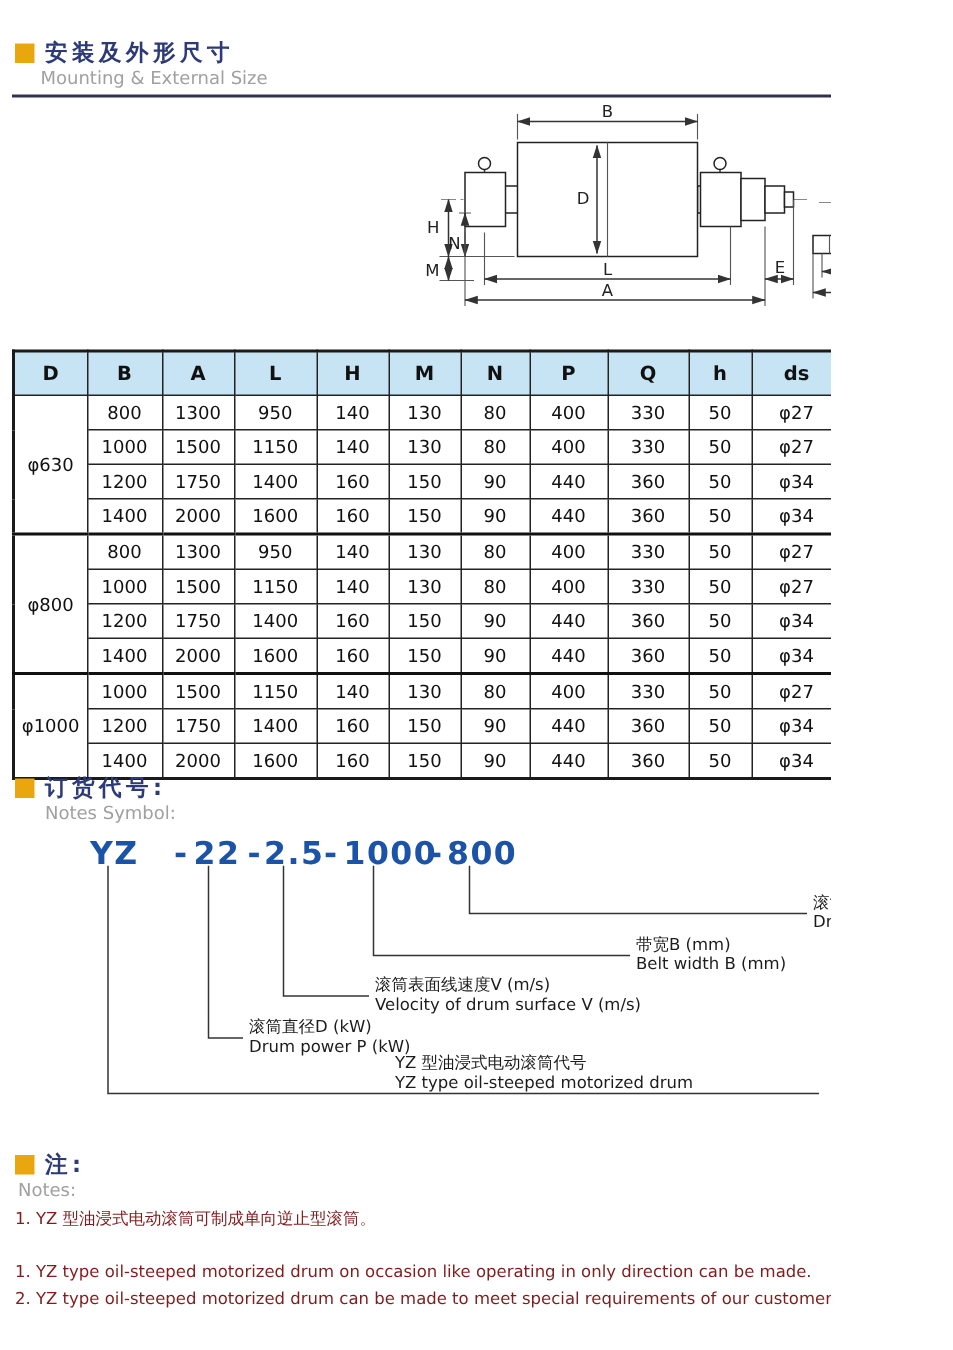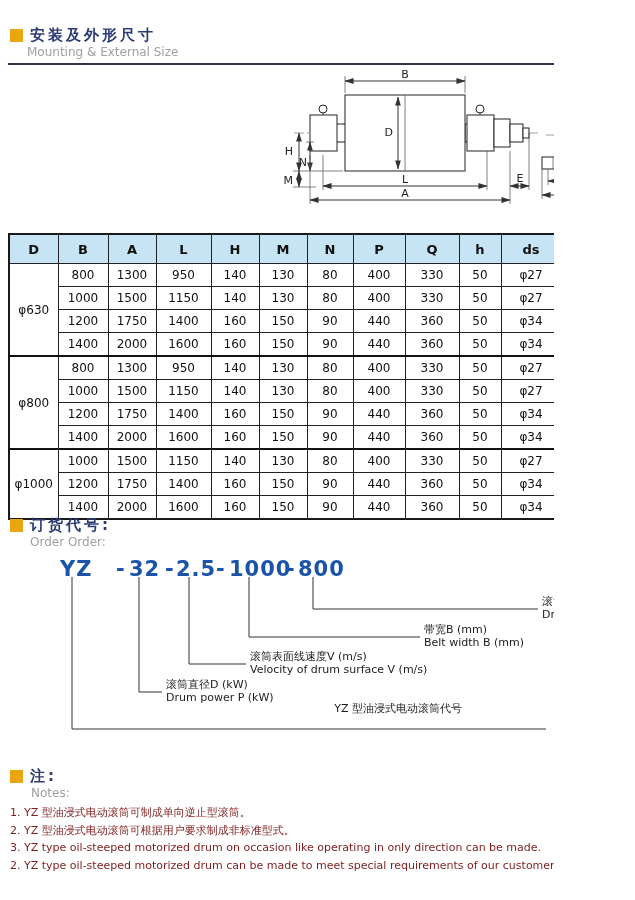--- a/index.html
+++ b/index.html
@@ -289,25 +289,25 @@
           <td>50</td>
           <td>φ34</td>
         </tr>
       </tbody>
   </table>
 
   <div class="sec-head" style="top:505px;left:10px;">
     <span class="bullet"></span>
     <span class="zh-title">订货代号:</span>
   </div>
-  <div class="en-sub" style="top:524px;left:30px;">Order Order:</div>
+  <div class="en-sub" style="top:524px;left:30px;">Notes Symbol:</div>
 
   <span class="code-part" style="left:60px;">YZ</span>
   <span class="code-part" style="left:116px;">-</span>
-  <span class="code-part" style="left:129px;">32</span>
+  <span class="code-part" style="left:129px;">22</span>
   <span class="code-part" style="left:165px;">-</span>
   <span class="code-part" style="left:176px;">2.5</span>
   <span class="code-part" style="left:216px;">-</span>
   <span class="code-part" style="left:229px;">1000</span>
   <span class="code-part" style="left:286px;">-</span>
   <span class="code-part" style="left:298px;">800</span>
 
   <svg class="abs" style="top:566px;left:0;" width="635" height="165" viewBox="0 0 635 165">
     <polyline class="lead" points="313,0 313,32 538,32"></polyline>
     <polyline class="lead" points="249,0 249,60 420,60"></polyline>
@@ -327,27 +327,27 @@
   <div class="callout-label" style="left:250px;top:639px;">
     <div>滚筒表面线速度V (m/s)</div>
     <div>Velocity of drum surface V (m/s)</div>
   </div>
   <div class="callout-label" style="left:166px;top:667px;">
     <div>滚筒直径D (kW)</div>
     <div>Drum power P (kW)</div>
   </div>
   <div class="callout-label" style="right:92px;top:691px;text-align:left;">
     <div>YZ 型油浸式电动滚筒代号</div>
+    <div>YZ  type oil-steeped motorized drum</div>
   </div>
 
   <div class="sec-head" style="top:756px;left:10px;">
     <span class="bullet"></span>
     <span class="zh-title">注:</span>
   </div>
-  <div class="en-sub" style="top:775px;left:31px;">Notes:</div>
+  <div class="en-sub" style="top:775px;left:12px;">Notes:</div>
 
   <div class="note-line" style="top:794px;">1. YZ 型油浸式电动滚筒可制成单向逆止型滚筒。</div>
-  <div class="note-line" style="top:812px;">2. YZ 型油浸式电动滚筒可根据用户要求制成非标准型式。</div>
-  <div class="note-line" style="top:830px;">3. YZ type oil-steeped motorized drum on occasion like operating in only direction can be made.</div>
+  <div class="note-line" style="top:830px;">1. YZ type oil-steeped motorized drum on occasion like operating in only direction can be made.</div>
   <div class="note-line" style="top:848px;">2. YZ type oil-steeped motorized drum can be made to meet special requirements of our customers.</div>
 
   <div class="bottom-rule"></div>
 </div>
 
 </body></html>

